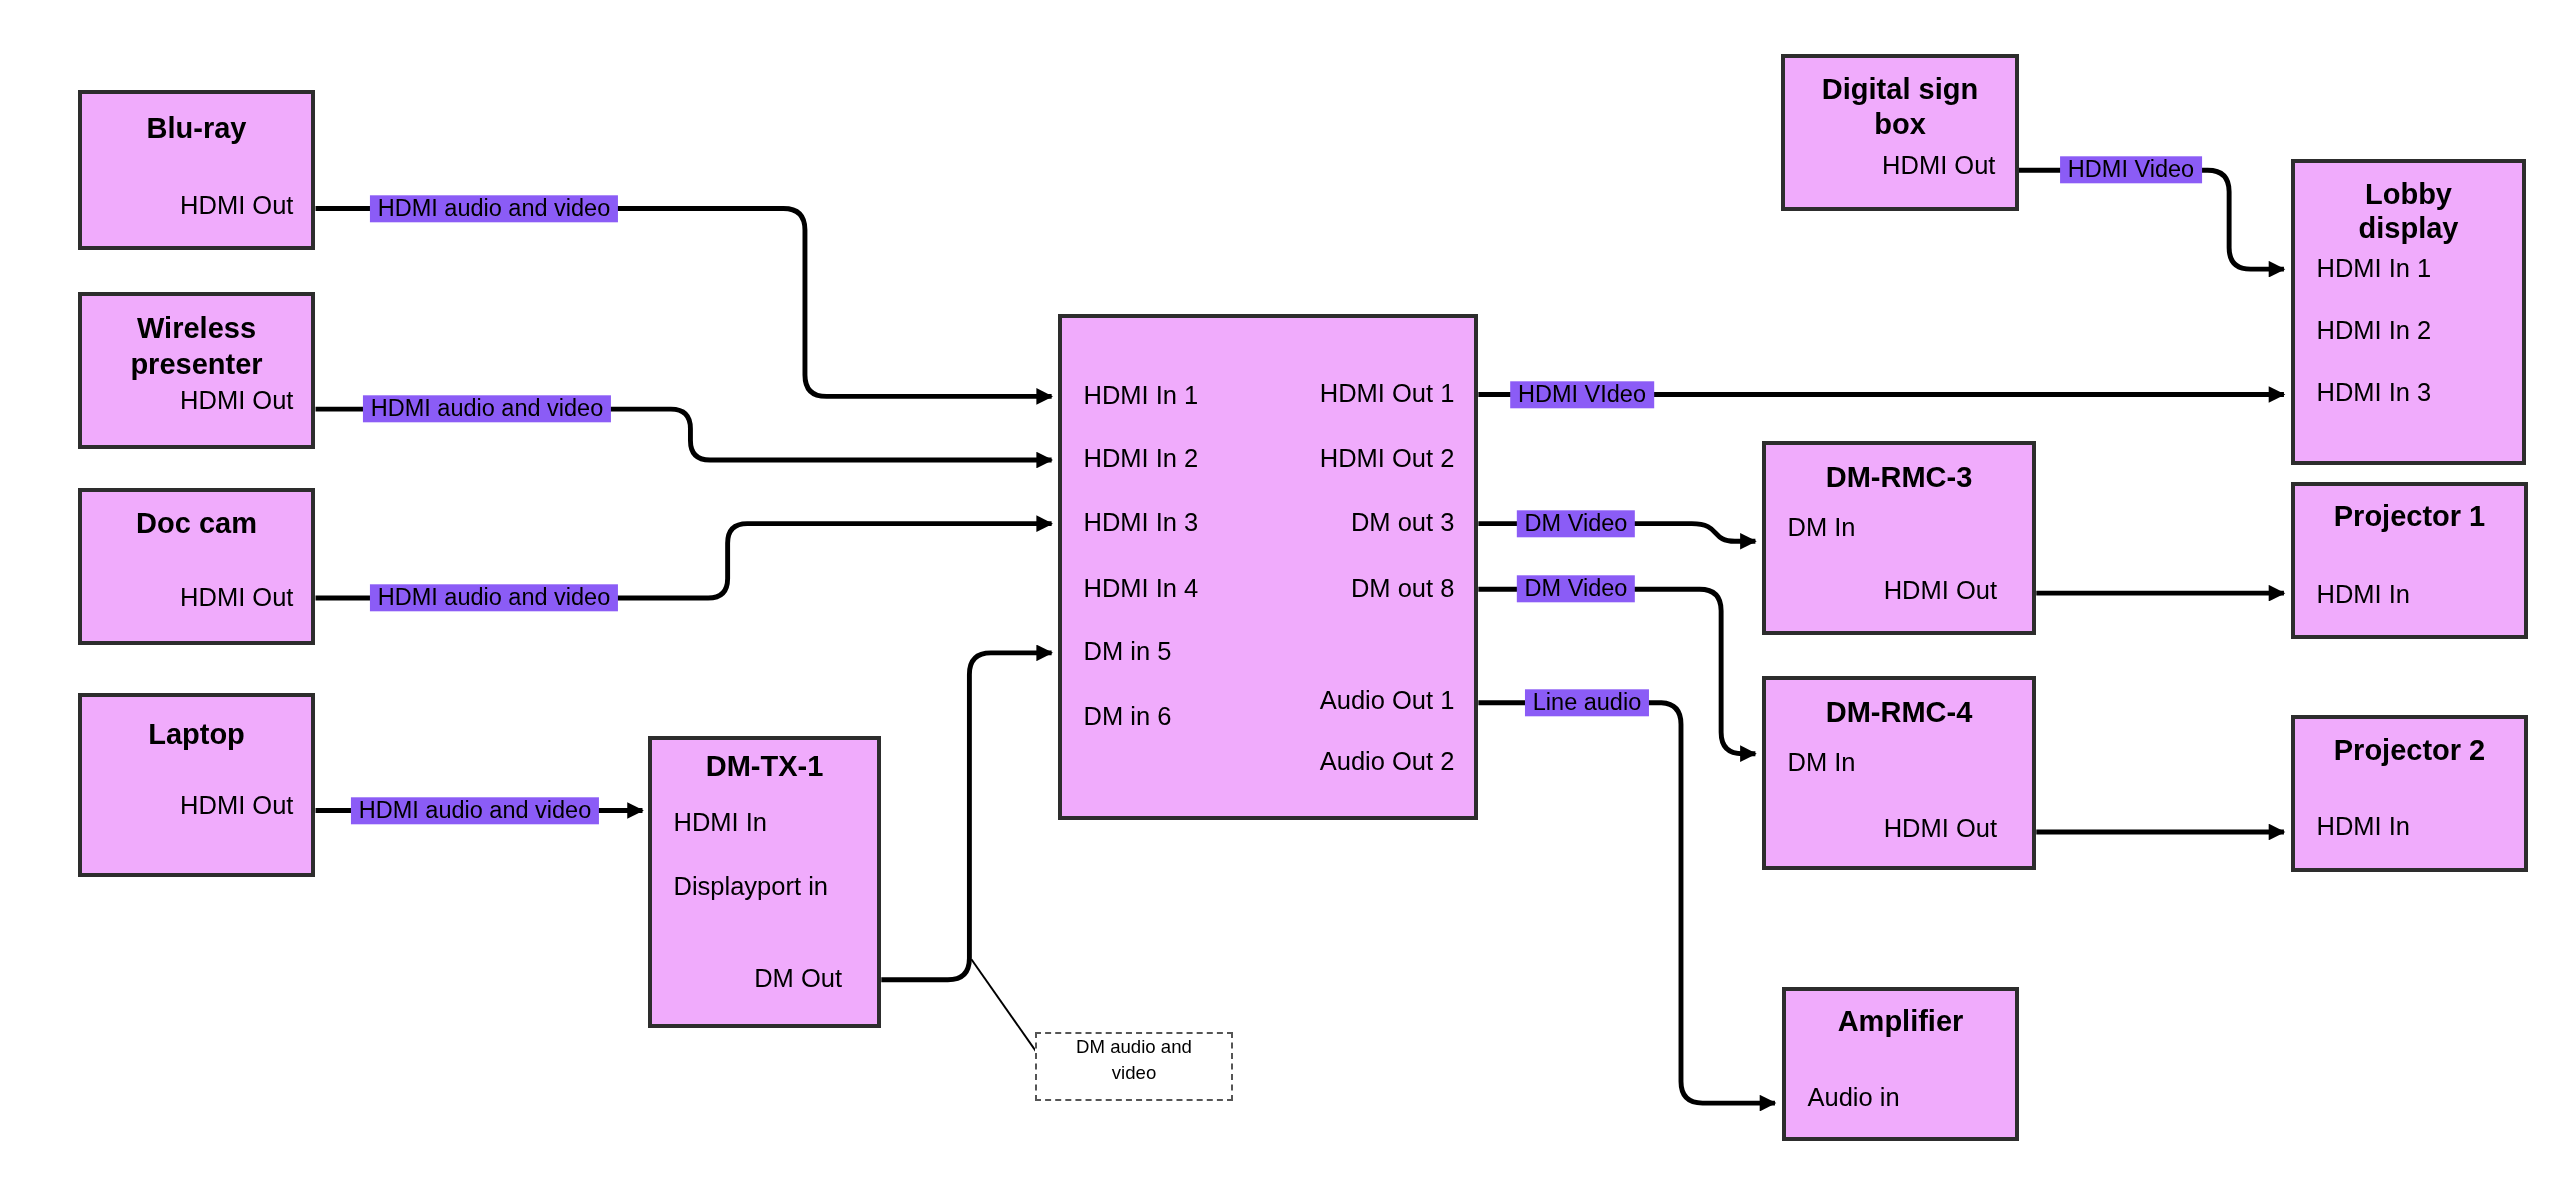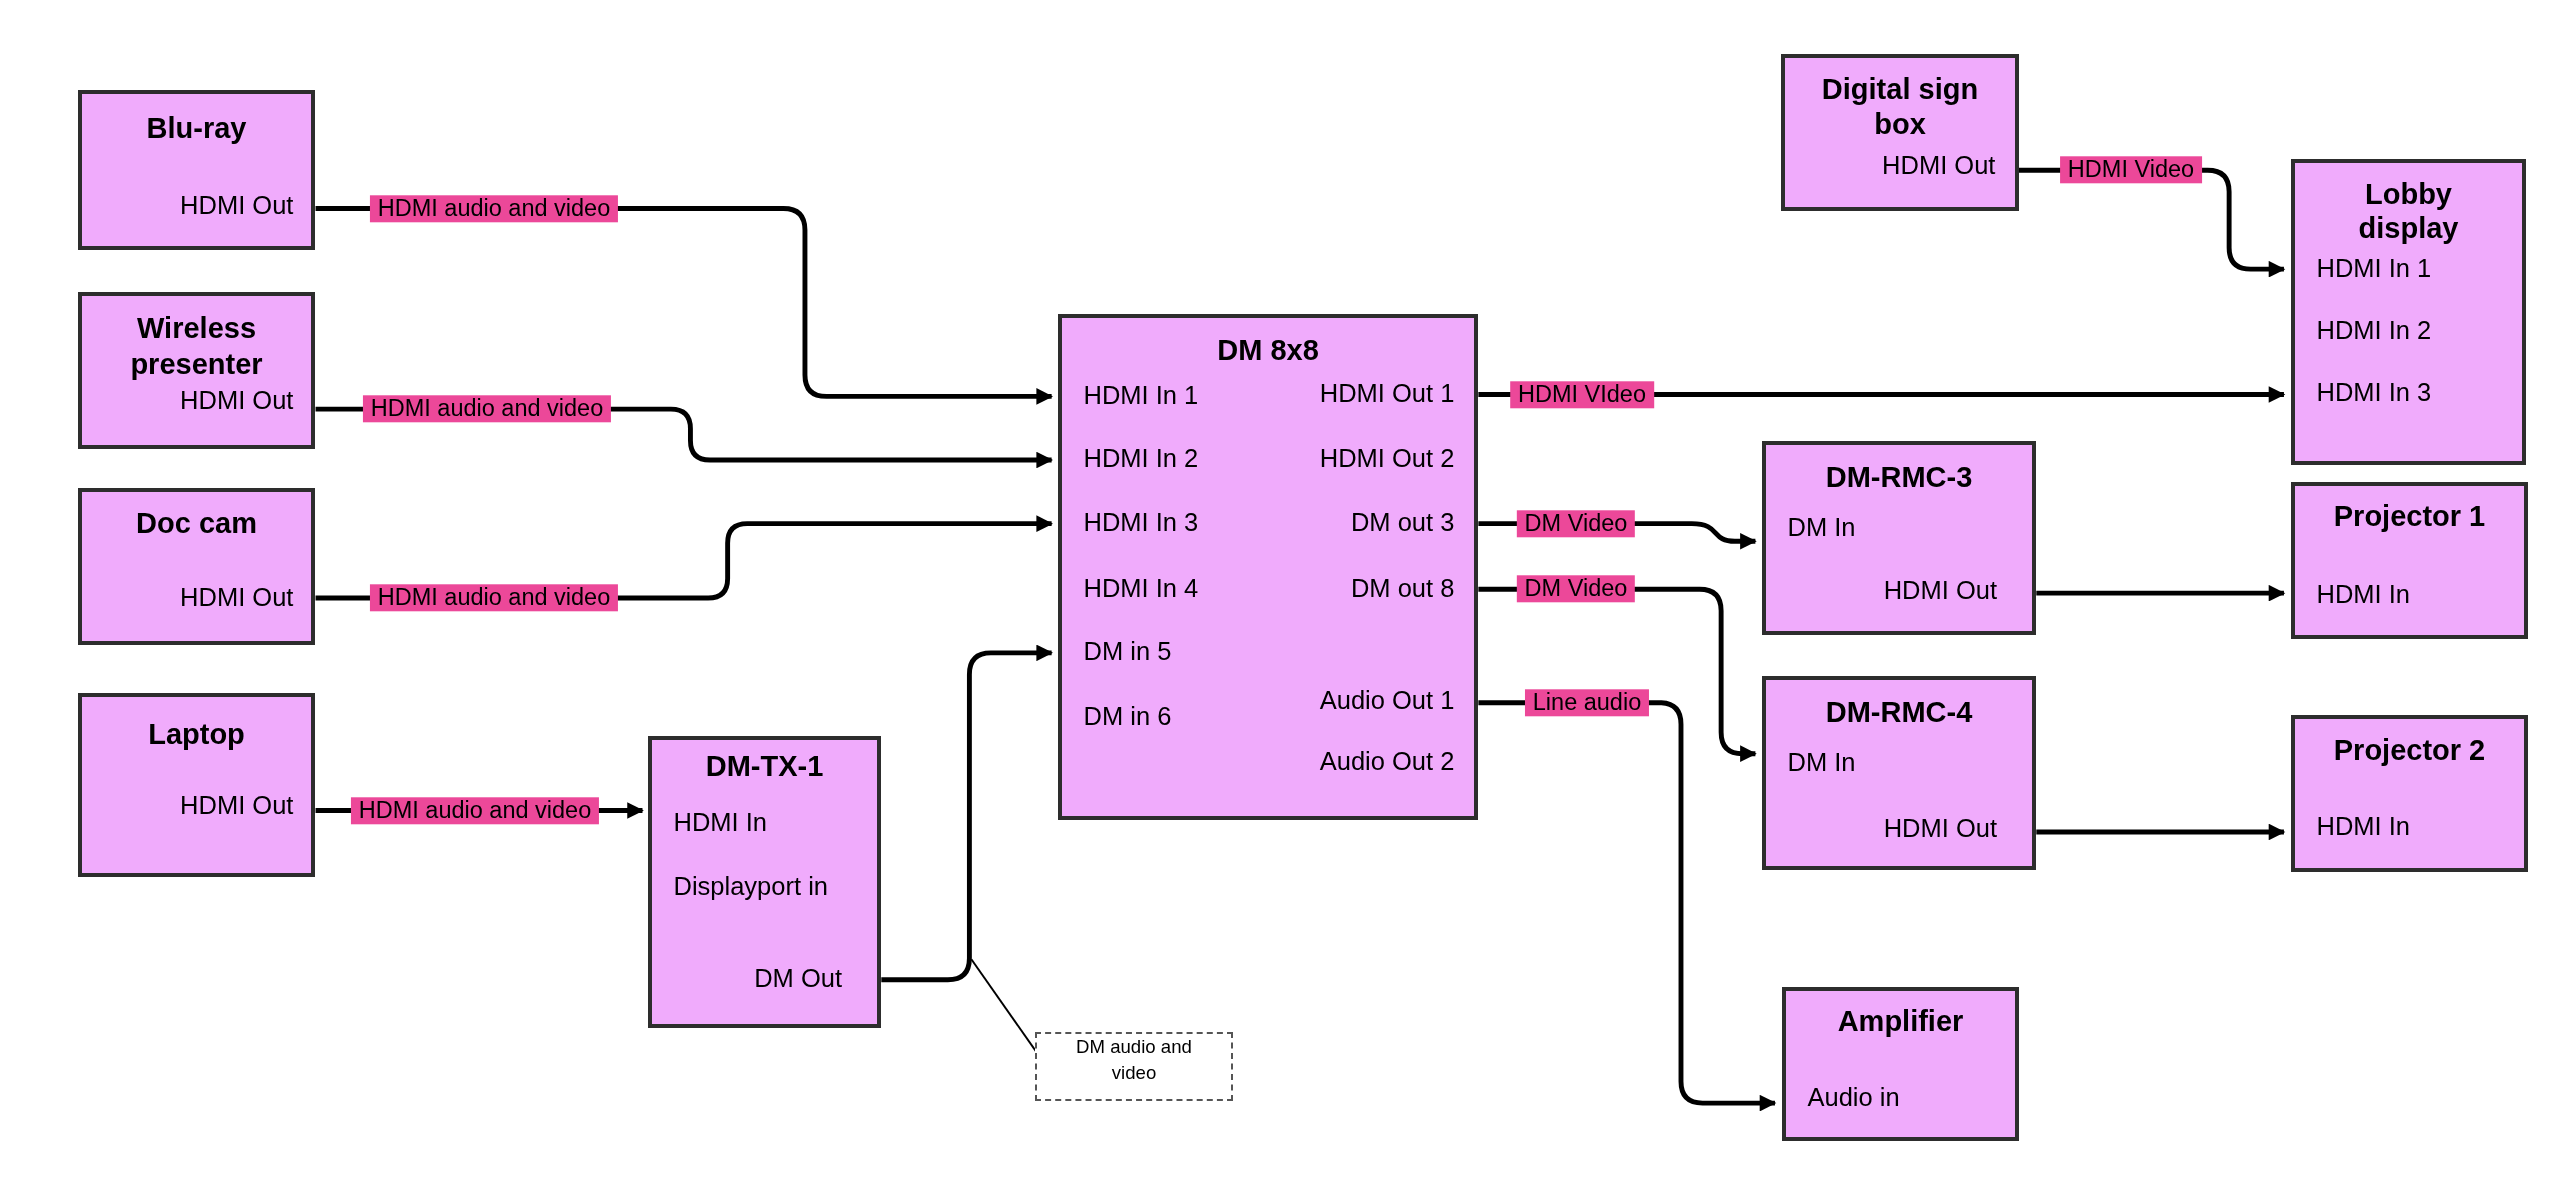--- a/index.html
+++ b/index.html
@@ -18,21 +18,21 @@
     position:absolute;left:0;right:0;text-align:center;
     font-weight:bold;font-size:29px;line-height:36px;white-space:nowrap;
   }
   .port{
     position:absolute;font-size:25.5px;line-height:25.5px;white-space:nowrap;
   }
   .port-left{left:21.5px;}
   .port-right{right:19.6px;text-align:left;}
   .edge-label{
     position:absolute;transform:translate(-50%,-50%);
-    background:#ec4899;padding:0 7.8px;font-size:23.5px;line-height:27.4px;
+    background:#8b5cf6;padding:0 7.8px;font-size:23.5px;line-height:27.4px;
     white-space:nowrap;z-index:3;
   }
   .note{
     position:absolute;border:2px dashed #555555;background:#ffffff;
     box-sizing:border-box;display:flex;flex-direction:column;
     align-items:center;
     font-size:18.6px;line-height:25.5px;text-align:center;z-index:3;
   }
 </style>
 </head>
@@ -83,21 +83,20 @@
   </div>
 
   <div class="box" style="left:648px;top:736px;width:233px;height:292px">
     <div class="title" style="top:7.8px">DM-TX-1</div>
     <div class="port port-left" style="top:70px">HDMI In</div>
     <div class="port port-left" style="top:134px">Displayport in</div>
     <div class="port port-right" style="top:226px;right:35px">DM Out</div>
   </div>
 
   <div class="box" style="left:1058px;top:314px;width:420px;height:506px">
-    <div class="title" style="top:13.7px">DM 8x8</div>
     <div class="port port-left" style="top:65px">HDMI In 1</div>
     <div class="port port-left" style="top:128px">HDMI In 2</div>
     <div class="port port-left" style="top:192px">HDMI In 3</div>
     <div class="port port-left" style="top:258px">HDMI In 4</div>
     <div class="port port-left" style="top:321px">DM in 5</div>
     <div class="port port-left" style="top:386px">DM in 6</div>
     <div class="port port-right" style="top:63px">HDMI Out 1</div>
     <div class="port port-right" style="top:128px">HDMI Out 2</div>
     <div class="port port-right" style="top:192px">DM out 3</div>
     <div class="port port-right" style="top:258px">DM out 8</div>

